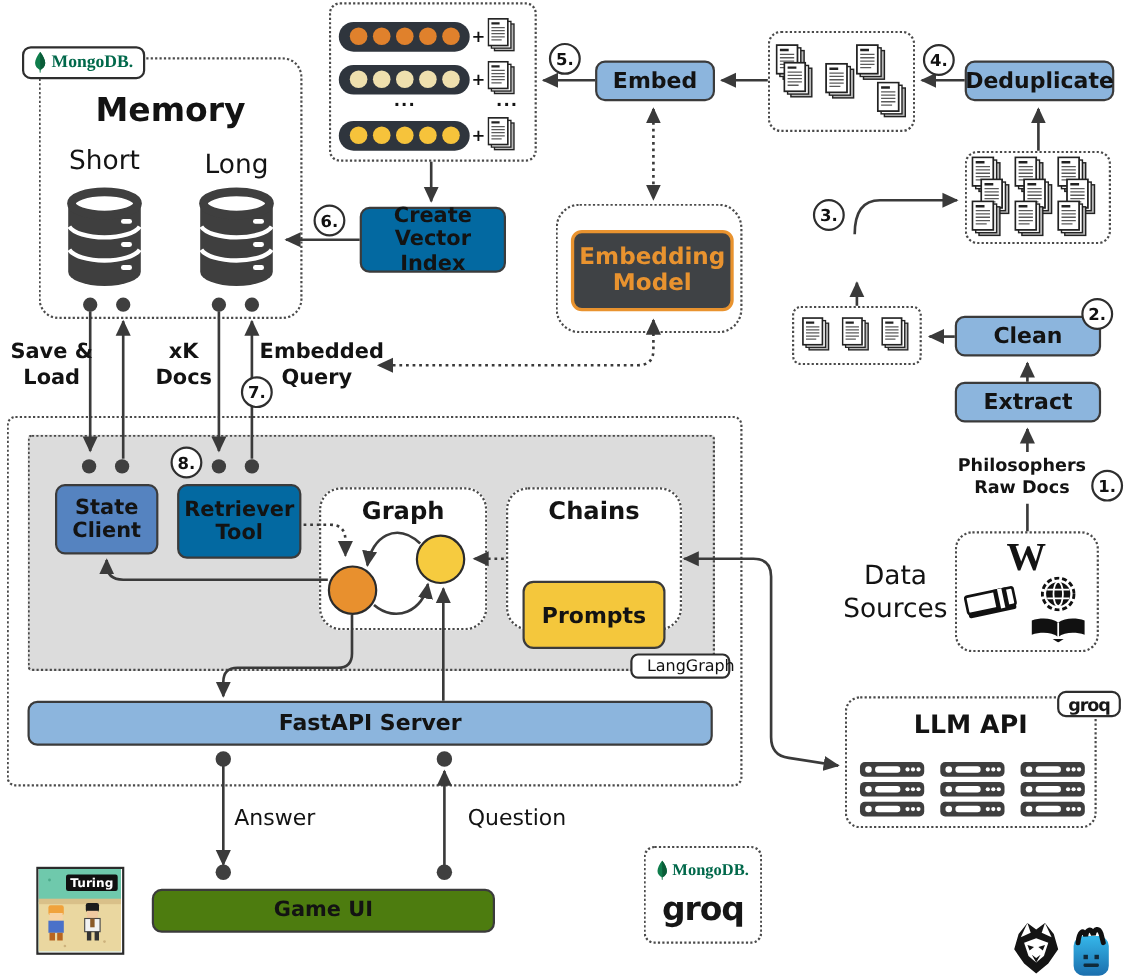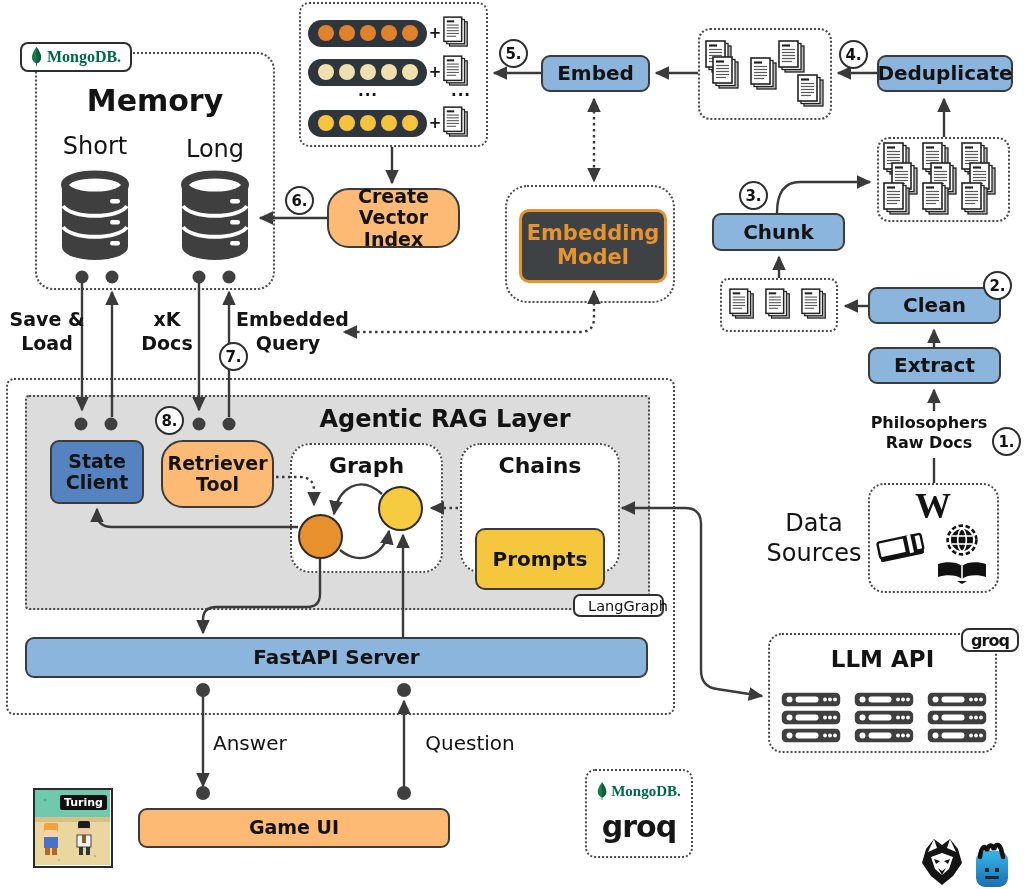--- a/index.html
+++ b/index.html
@@ -3,21 +3,21 @@
 <meta charset="utf-8">
 <style>
   html,body{margin:0;padding:0;background:#fff;}
   body{font-family:"DejaVu Sans","Liberation Sans",sans-serif;color:#111;}
   #canvas{position:relative;width:1024px;height:889px;background:#fff;overflow:hidden;}
   .abs{position:absolute;}
   .btn{position:absolute;border:2.5px solid #3b3b3b;border-radius:9px;display:flex;align-items:center;justify-content:center;
        font-weight:bold;color:#131313;text-align:center;line-height:1.12;z-index:6;box-sizing:border-box;}
   .blue{background:#8cb5dd;}
   .bluedark{background:#5583c0;}
-  .orangebg{background:#fdba74;border-radius:22px;}
+  .orangebg{background:#0369a1;}
   .yellowbg{background:#f4c73c;}
   .dottedbox{position:absolute;border:2.5px dotted #4a4a4a;border-radius:14px;box-sizing:border-box;z-index:2;background:transparent;}
   .whitebox{background:#fff;z-index:3;}
   .circstep{position:absolute;width:29px;height:29px;border-radius:50%;background:#fff;border:2px solid #2e2e2e;
        display:flex;align-items:center;justify-content:center;font-weight:600;font-size:15px;z-index:8;box-sizing:border-box;}
   .lbl{position:absolute;font-weight:bold;color:#131313;text-align:center;white-space:pre-line;line-height:1.25;z-index:6;}
   .lbl-light{font-weight:400;}
   .badge{position:absolute;background:#fff;border:2px solid #2e2e2e;border-radius:8px;display:flex;align-items:center;
        justify-content:center;gap:5px;z-index:8;box-sizing:border-box;}
   .pillrow{position:absolute;display:flex;align-items:center;z-index:6;}
@@ -229,21 +229,20 @@
   <div class="icon" style="left:883px;top:182px;"><svg width="30" height="36">
         <use href="#doc"></use>
       </svg></div>
   <div class="icon" style="left:922px;top:182px;"><svg width="30" height="36">
         <use href="#doc"></use>
       </svg></div>
   <div class="icon" style="left:961px;top:182px;"><svg width="30" height="36">
         <use href="#doc"></use>
       </svg></div>
 
-  <div class="btn blue" style="left:712px;top:213px;width:133px;height:38px;font-size:20px;">Chunk</div>
 
   <div class="dottedbox" style="left:720px;top:278px;width:118px;height:54px;border-radius:8px;"></div>
   <div class="icon" style="left:729px;top:285px;"><svg width="28" height="40">
         <use href="#doc"></use>
       </svg></div>
   <div class="icon" style="left:765px;top:285px;"><svg width="28" height="40">
         <use href="#doc"></use>
       </svg></div>
   <div class="icon" style="left:801px;top:285px;"><svg width="28" height="40">
         <use href="#doc"></use>
@@ -262,21 +261,20 @@
 
   <div class="lbl" style="left:6px;top:308px;width:82px;font-size:19px;">Save &amp;
 Load</div>
   <div class="lbl" style="left:134px;top:308px;width:66px;font-size:19px;">xK
 Docs</div>
   <div class="lbl" style="left:236px;top:308px;width:104px;font-size:19px;">Embedded
 Query</div>
 
   <div class="dottedbox" style="left:6px;top:378px;width:669px;height:337px;border-radius:8px;"></div>
   <div class="dottedbox" style="left:25px;top:395px;width:625px;height:215px;border-radius:4px;background:#dcdcdc;border-color:#4a4a4a;"></div>
-  <div class="lbl" style="left:300px;top:404px;width:290px;font-size:24px;">Agentic RAG Layer</div>
 
   <div class="btn bluedark" style="left:50px;top:440px;width:94px;height:64px;font-size:19px;padding:2px 6px;">State Client</div>
   <div class="btn orangebg" style="left:161px;top:440px;width:113px;height:68px;font-size:19px;padding:6px 8px;">Retriever Tool</div>
 
   <div class="dottedbox whitebox" style="left:290px;top:443px;width:153px;height:130px;border-radius:20px;"></div>
   <div class="lbl" style="left:305px;top:452px;width:123px;font-size:22px;">Graph</div>
   <div class="gcirc" style="left:298px;top:514px;background:#e8902e;"></div>
   <div class="gcirc" style="left:378px;top:486px;background:#f6cb3f;"></div>
 
   <div class="dottedbox whitebox" style="left:460px;top:443px;width:160px;height:130px;border-radius:20px;"></div>
@@ -284,21 +282,21 @@
   <div class="btn yellowbg" style="left:475px;top:495px;width:130px;height:62px;font-size:20px;border-radius:10px;margin-top:33px;">Prompts</div>
 
   <div class="badge" style="left:573px;top:594px;width:91px;height:23px;border-radius:7px;">
     <span style="font-size:14.5px;padding-left:19px;">LangGraph</span>
   </div>
 
   <div class="btn blue" style="left:25px;top:637px;width:623px;height:41px;font-size:20px;">FastAPI Server</div>
 
   <div class="lbl lbl-light" style="left:213px;top:731px;width:90px;font-size:20px;text-align:left;">Answer</div>
   <div class="lbl lbl-light" style="left:415px;top:731px;width:110px;font-size:20px;text-align:center;">Question</div>
-  <div class="btn" style="left:138px;top:808px;width:312px;height:40px;background:#fdba74;font-size:19px;">Game UI</div>
+  <div class="btn" style="left:138px;top:808px;width:312px;height:40px;background:#4d7c0f;font-size:19px;">Game UI</div>
 
   <div class="abs" style="left:33px;top:788px;width:80px;height:80px;border:2.5px solid #2b2b2b;box-sizing:border-box;z-index:6;">
     <svg width="75" height="75" viewBox="0 0 75 75">
       <rect width="75" height="75" fill="#6fc9ac"></rect>
       <rect y="30" width="75" height="45" fill="#ead7a0"></rect>
       <rect y="27" width="75" height="5" fill="#d9c089"></rect>
       <circle cx="10" cy="10" r="1.3" fill="#4daa8b"></circle>
         <circle cx="30" cy="16" r="1.3" fill="#4daa8b"></circle>
         <circle cx="12" cy="40" r="1.2" fill="#cdb27c"></circle>
         <circle cx="60" cy="66" r="1.2" fill="#cdb27c"></circle>

